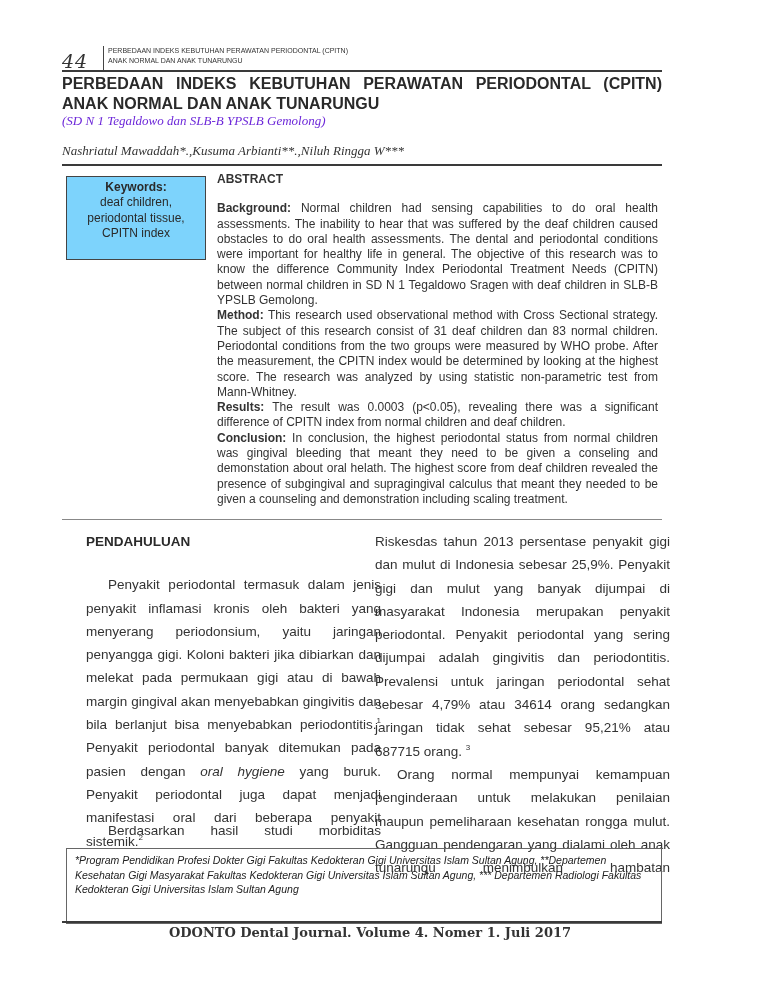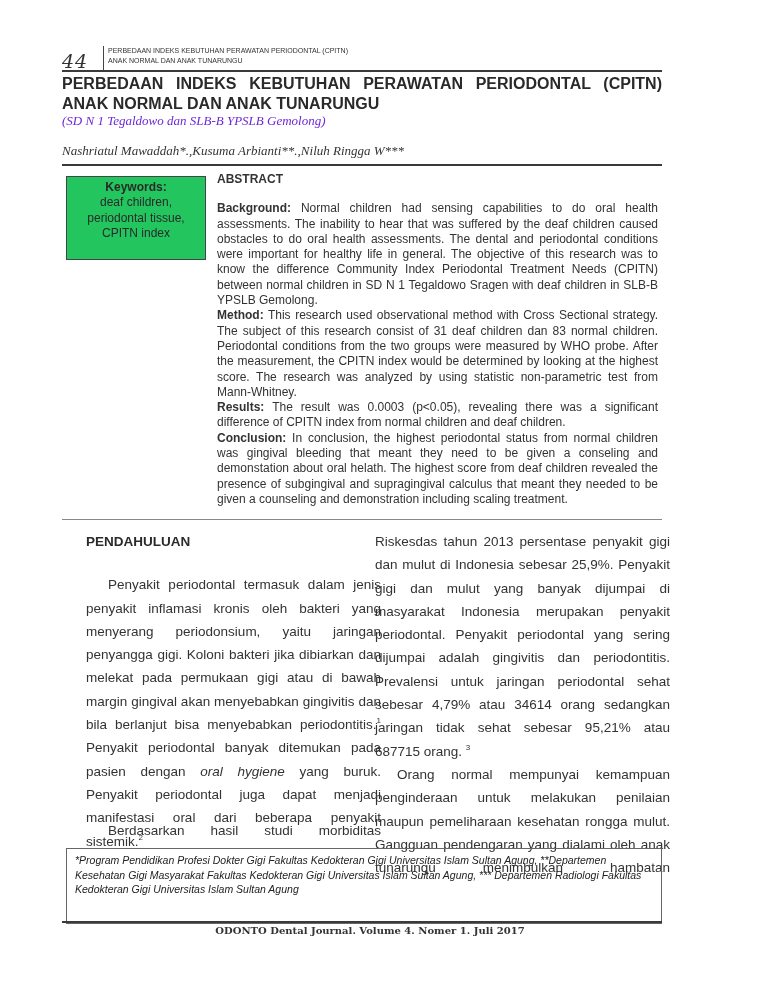--- a/index.html
+++ b/index.html
@@ -11,42 +11,42 @@
   .rh-sep { position: absolute; left: 41px; top: 2px; width: 1px; height: 24px; background: #444; }
   .rh-text { position: absolute; left: 46px; top: 2px; font-family: "Liberation Sans", sans-serif; font-size: 7px; line-height: 10px; color: #333; width: 300px; }
 
   .rule-thick { position: absolute; left: 62px; width: 600px; height: 2px; background: #3a3a3a; }
   .rule-thin { position: absolute; left: 62px; width: 600px; height: 1px; background: #888; }
 
   .title { position: absolute; left: 62px; top: 74px; width: 600px; font-family: "Liberation Sans", sans-serif; font-weight: bold; font-size: 16px; line-height: 19.5px; color: #2a2a2a; text-align: justify; }
   .subtitle { position: absolute; left: 62px; top: 113px; font-family: "Liberation Serif", serif; font-style: italic; font-size: 13px; color: #6d28d9; }
   .authors { position: absolute; left: 62px; top: 143px; font-family: "Liberation Serif", serif; font-style: italic; font-size: 13px; color: #333; }
 
-  .keywords-box { position: absolute; left: 66px; top: 176px; width: 140px; height: 84px; background: #22c55e; border: 1px solid #444; box-sizing: border-box; text-align: center; font-family: "Liberation Sans", sans-serif; font-size: 12px; line-height: 15.3px; color: #2a2a2a; padding-top: 3px; }
+  .keywords-box { position: absolute; left: 66px; top: 176px; width: 140px; height: 84px; background: #7dd3fc; border: 1px solid #444; box-sizing: border-box; text-align: center; font-family: "Liberation Sans", sans-serif; font-size: 12px; line-height: 15.3px; color: #2a2a2a; padding-top: 3px; }
   .keywords-title { font-weight: bold; }
 
   .abstract { position: absolute; left: 217px; top: 172px; width: 441px; font-family: "Liberation Sans", sans-serif; font-size: 12px; line-height: 15.3px; color: #333; }
   .abstract-heading { font-weight: bold; margin-bottom: 14px; }
   .abs-para { text-align: justify; margin: 0; }
   .abs-label { font-weight: bold; margin-top: 44px; }
 
   .col { position: absolute; top: 530px; width: 295px; font-family: "Liberation Sans", sans-serif; font-size: 13.5px; line-height: 23.3px; color: #333; }
   .col-left { left: 62px; margin-left: 24px; }
   .col-right { left: 375px; }
   .section-heading { font-weight: bold; font-size: 13.5px; margin-bottom: 20px; color: #2a2a2a; }
   .para { text-align: justify; margin: 0; }
   .indent { text-indent: 22px; }
   sup { font-size: 8px; line-height: 0; vertical-align: 6px; }
   .em { font-style: italic; }
 
   .footnote-box { position: absolute; left: 66px; top: 848px; width: 596px; height: 76px; border: 1px solid #666; box-sizing: border-box; padding: 4px 8px; font-family: "Liberation Sans", sans-serif; font-size: 10.5px; line-height: 14.5px; color: #222; }
   .fn-affil { font-style: italic; }
   .fn-corr { font-weight: bold; }
 
-  .footer { position: absolute; left: 0; width: 740px; top: 925px; text-align: center; font-family: "DejaVu Serif", serif; font-weight: bold; font-size: 10px; color: #333; }
+  .footer { position: absolute; left: 0; width: 740px; top: 925px; text-align: center; font-family: "DejaVu Serif", serif; font-weight: bold; font-size: 13px; color: #333; }
 </style>
 </head>
 <body>
 
 <div class="page">
 
   <div class="running-head">
     <span class="page-num">44</span>
     <span class="rh-sep"></span>
     <div class="rh-text">

